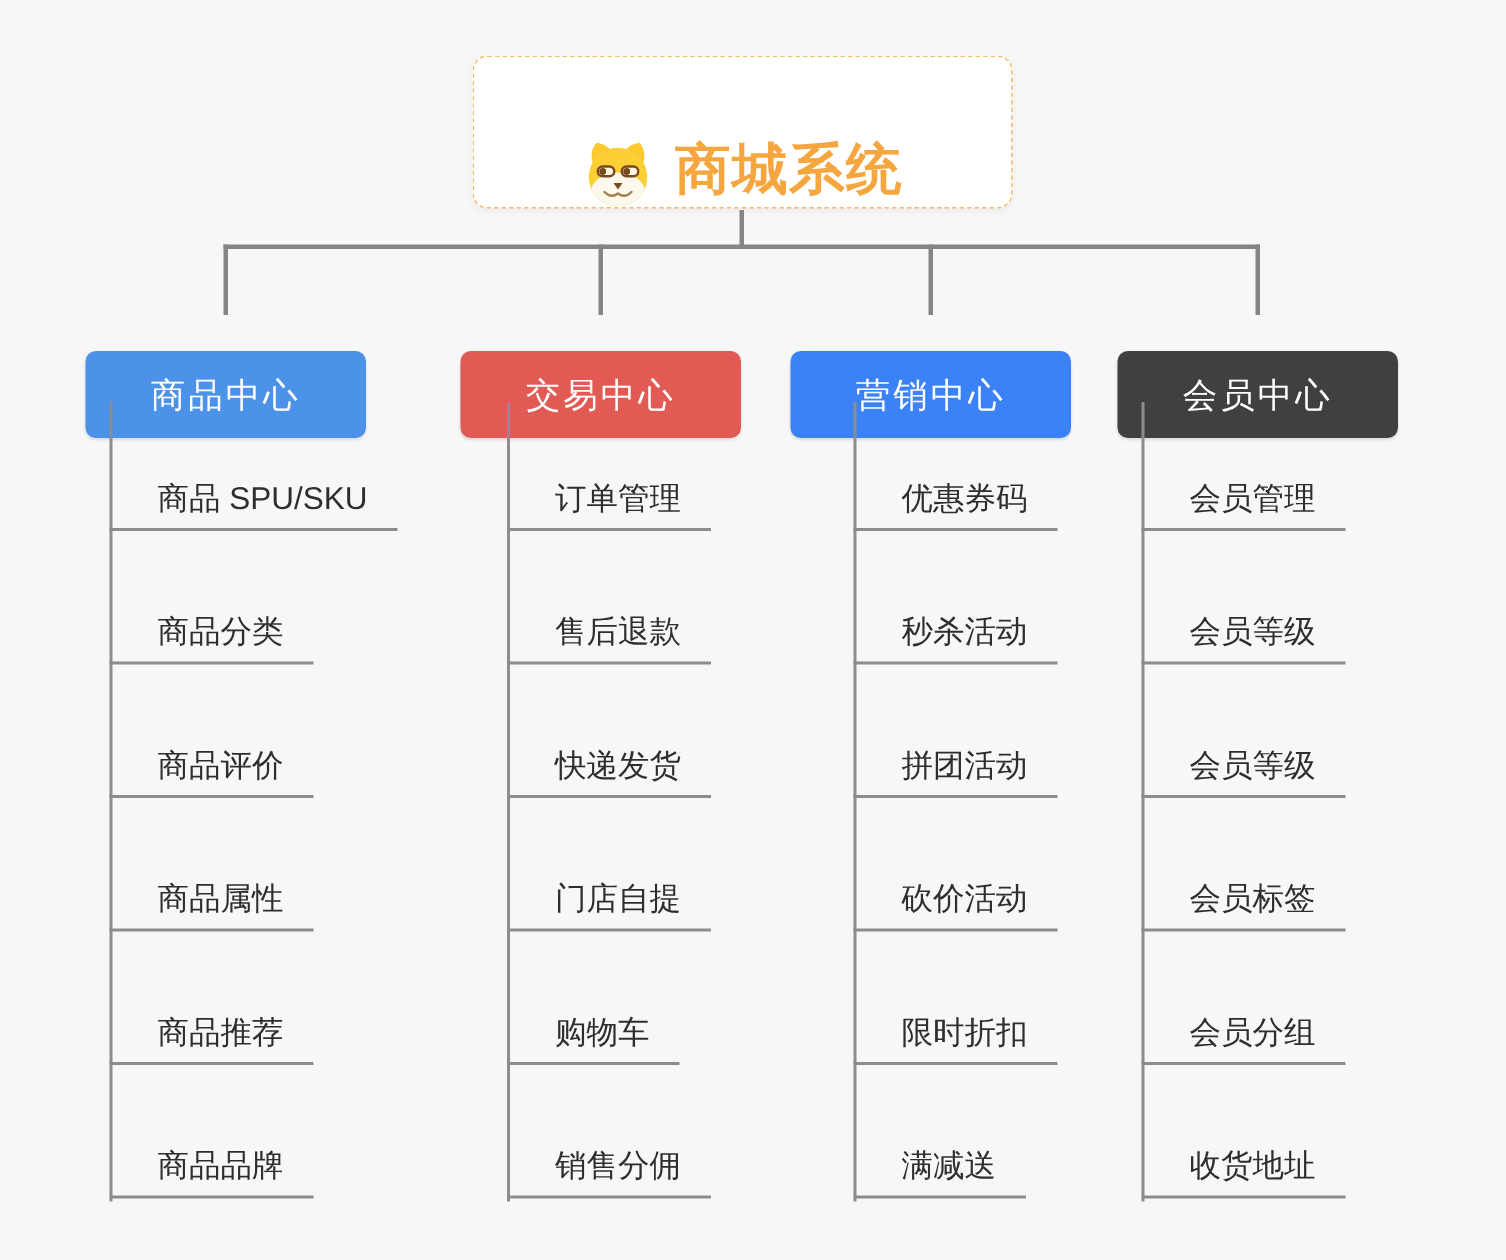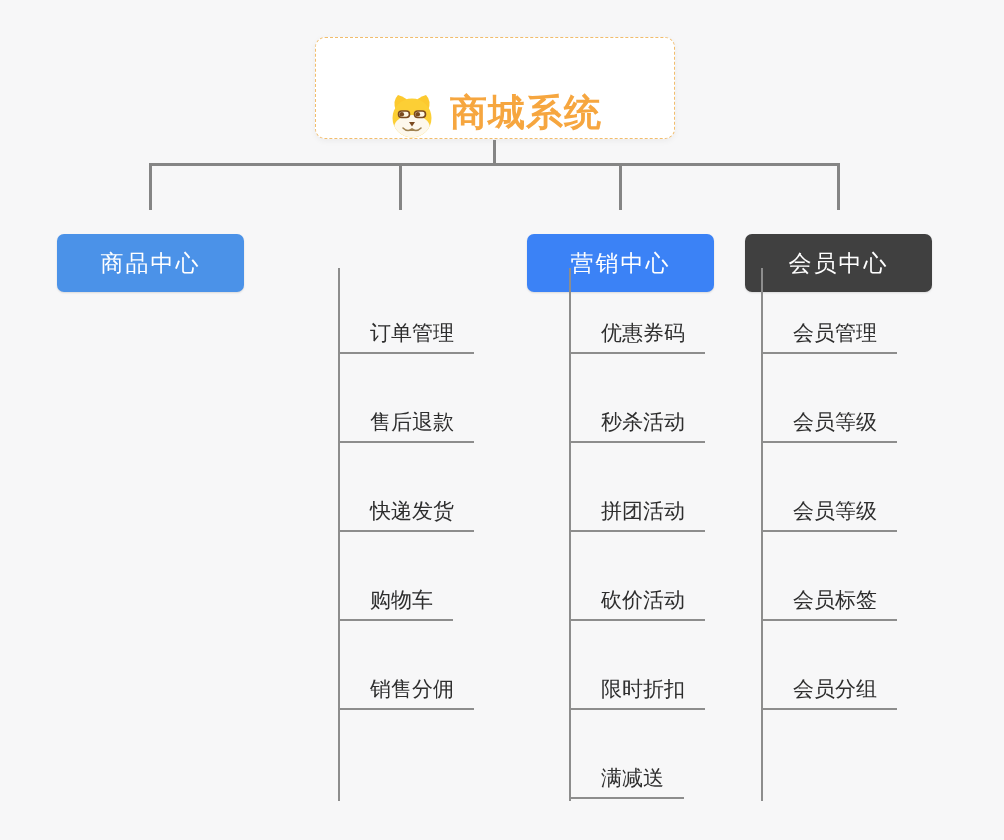--- a/index.html
+++ b/index.html
@@ -115,37 +115,64 @@
   </div>
 
   <div class="edge v" style="left:493px;top:140px;height:24px;"></div>
   <div class="edge h" style="left:149px;top:163px;width:691px;"></div>
   <div class="edge v" style="left:149px;top:163px;height:47px;"></div>
   <div class="edge v" style="left:399px;top:163px;height:47px;"></div>
   <div class="edge v" style="left:619px;top:163px;height:47px;"></div>
   <div class="edge v" style="left:837px;top:163px;height:47px;"></div>
 
   <div class="branch-node" style="left: 57px; background-color: rgb(75, 146, 232);">商品中心</div>
+  <div class="branch-node" style="left: 307px; background-color: rgb(225, 90, 84);">交易中心</div>
   <div class="branch-node" style="left: 527px; background-color: #3b82f6;">营销中心</div>
   <div class="branch-node" style="left: 745px; background-color: #404040;">会员中心</div>
 
+  <div class="column" style="left:73px;">
+    <div class="spine"></div>
+    <ul class="items">
+      <li class="item">
+          <span class="topic-label">商品 SPU/SKU</span>
+        </li>
+      <li class="item">
+          <span class="topic-label">商品分类</span>
+        </li>
+      <li class="item">
+          <span class="topic-label">商品评价</span>
+        </li>
+      <li class="item">
+          <span class="topic-label">商品属性</span>
+        </li>
+      <li class="item">
+          <span class="topic-label">商品推荐</span>
+        </li>
+      <li class="item">
+          <span class="topic-label">商品品牌</span>
+        </li>
+    </ul>
+  </div>
 
   <div class="column" style="left:338px;">
     <div class="spine"></div>
     <ul class="items">
       <li class="item">
           <span class="topic-label">订单管理</span>
         </li>
       <li class="item">
           <span class="topic-label">售后退款</span>
         </li>
       <li class="item">
           <span class="topic-label">快递发货</span>
         </li>
       <li class="item">
+          <span class="topic-label">门店自提</span>
+        </li>
+      <li class="item">
           <span class="topic-label">购物车</span>
         </li>
       <li class="item">
           <span class="topic-label">销售分佣</span>
         </li>
     </ul>
   </div>
 
   <div class="column" style="left:569px;">
     <div class="spine"></div>
@@ -182,16 +209,19 @@
         </li>
       <li class="item">
           <span class="topic-label">会员等级</span>
         </li>
       <li class="item">
           <span class="topic-label">会员标签</span>
         </li>
       <li class="item">
           <span class="topic-label">会员分组</span>
         </li>
+      <li class="item">
+          <span class="topic-label">收货地址</span>
+        </li>
     </ul>
   </div>
 
 </div>
 
 </body></html>

